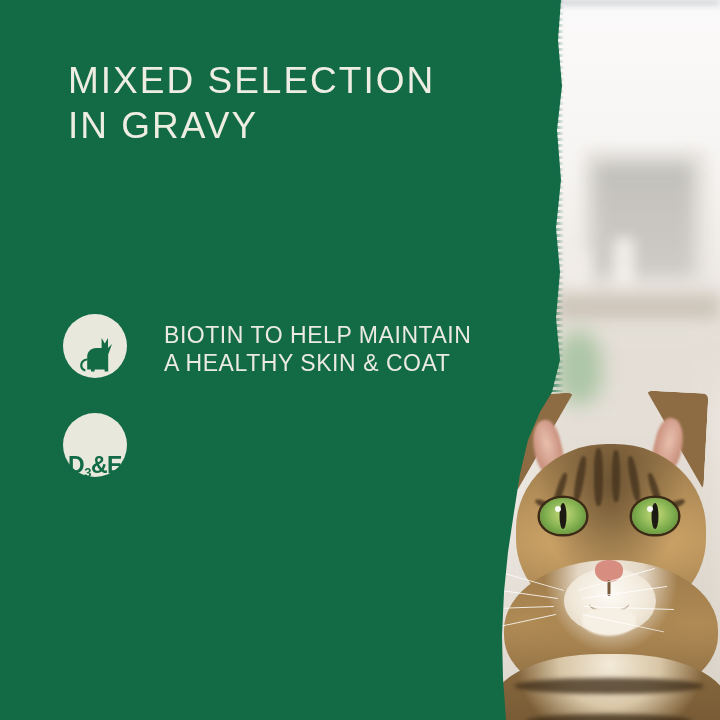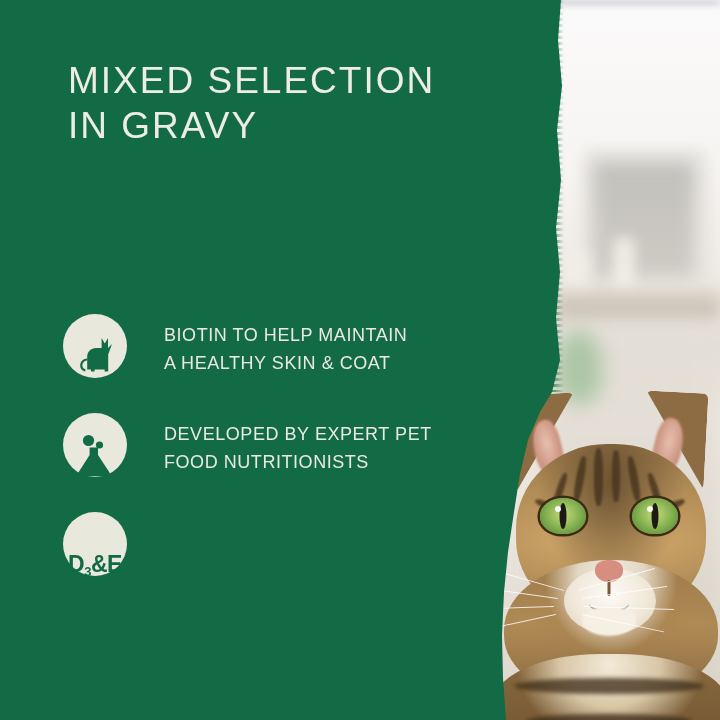--- a/index.html
+++ b/index.html
@@ -358,21 +358,21 @@
     white-space: nowrap;
   }
   .badge-text sub {
     font-size: 13px;
     vertical-align: baseline;
     position: relative;
     top: 4px;
   }
   .feature-text {
     color: #EBEAE0;
-    font-size: 18px;
+    font-size: 23px;
     font-weight: 400;
     letter-spacing: .55px;
     line-height: 28px;
     text-transform: uppercase;
     margin-left: 37px;
     padding-top: 9px;
     white-space: pre-line;
   }
 </style>
 </head>
@@ -457,33 +457,20 @@
                    L32.6 37.5 L32.6 39.6 L36.2 39.6 L36.2 37.5 L36.2 22.6
                    L40.0 12.0 L36.0 16.0 L36.0 6.0 L32.8 11.4 Z"></path>
           <path fill="#126B45" d="M15.4 26.4 C11.2 26.4 8.2 29.6 8.2 33.4 C8.2 36.6 10.4 39.0 13.4 39.4
                    L13.4 37.2 C11.6 36.8 10.4 35.3 10.4 33.4 C10.4 30.8 12.6 28.6 15.4 28.6 Z"></path>
         </svg>
       </div>
       <div class="feature-text">BIOTIN TO HELP MAINTAIN
 A HEALTHY SKIN &amp; COAT</div>
     </div>
 
-    <div class="feature">
-      <div class="badge">
-        <svg width="42" height="44" viewBox="0 0 42 44">
-          <circle cx="14.5" cy="7.5" r="5.6" fill="#126B45"></circle>
-          <circle cx="25.5" cy="12.0" r="3.6" fill="#126B45"></circle>
-          <path fill="#126B45" d="M15.6 14.6 L24.0 14.6 L24.0 22.0 L35.2 39.0
-                   C36.4 40.9 35.1 43.2 32.9 43.2 L7.0 43.2
-                   C4.8 43.2 3.5 40.9 4.7 39.0 L15.6 22.0 Z"></path>
-        </svg>
-      </div>
-      <div class="feature-text">DEVELOPED BY EXPERT PET
-FOOD NUTRITIONISTS</div>
-    </div>
 
     <div class="feature">
       <div class="badge">
         <span class="badge-text"><span>D</span><sub>3</sub><span>&amp;E</span></span>
       </div>
     </div>
 
   </div>
 </div>
 

